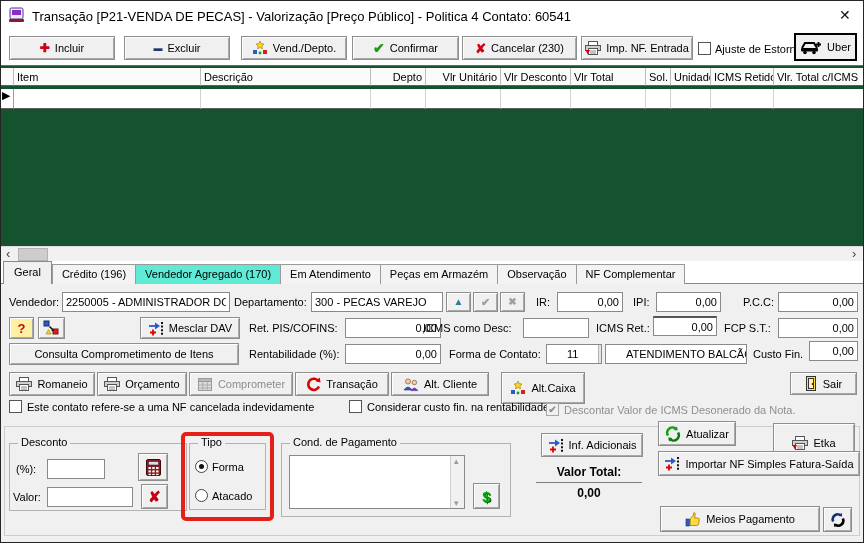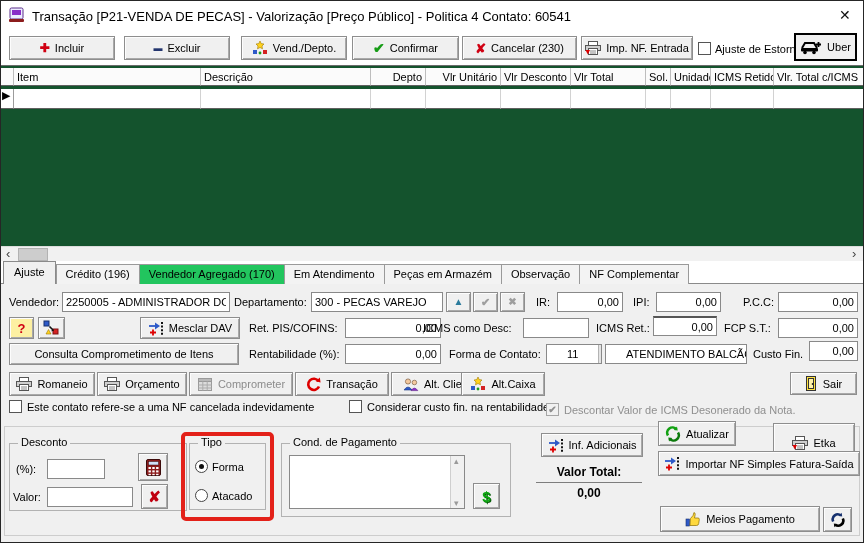--- a/index.html
+++ b/index.html
@@ -134,23 +134,23 @@
     </div>
   </div>
 
   <div style="position:absolute;left:0;top:245px;width:862px;height:15px;background:#f1f1f1;border-top:1px solid #dcdcdc">
     <span class="lbl" style="left:5px;top:-1px;font-size:13px;color:#444">‹</span>
     <div style="position:absolute;left:17px;top:1px;width:30px;height:13px;background:#cdcdcd;border:1px solid #b2b2b2"></div>
     <span class="lbl" style="left:851px;top:-1px;font-size:13px;color:#444">›</span>
   </div>
 
   <div style="position:absolute;left:2px;top:260px;height:23px;display:flex;align-items:flex-end;z-index:3">
-    <div style="height:23px;padding:4px 10px 0;border:1px solid #8a8a8a;border-bottom:none;background:#f0f0f0">Ajuste</div>
+    <div style="height:23px;padding:4px 10px 0;border:1px solid #8a8a8a;border-bottom:none;background:#f0f0f0">Geral</div>
     <div style="height:20px;padding:3px 9px 0;border:1px solid #9a9a9a;border-bottom:none;background:#f3f3f3">Crédito (196)</div>
-    <div style="height:20px;padding:3px 9px 0;border:1px solid #9a9a9a;border-bottom:none;border-left:none;background:#22c55e">Vendedor Agregado (170)</div>
+    <div style="height:20px;padding:3px 9px 0;border:1px solid #9a9a9a;border-bottom:none;border-left:none;background:#5eead4">Vendedor Agregado (170)</div>
     <div style="height:20px;padding:3px 9px 0;border:1px solid #9a9a9a;border-bottom:none;border-left:none;background:#f3f3f3">Em Atendimento</div>
     <div style="height:20px;padding:3px 9px 0;border:1px solid #9a9a9a;border-bottom:none;border-left:none;background:#f3f3f3">Peças em Armazém</div>
     <div style="height:20px;padding:3px 9px 0;border:1px solid #9a9a9a;border-bottom:none;border-left:none;background:#f3f3f3">Observação</div>
     <div style="height:20px;padding:3px 9px 0;border:1px solid #9a9a9a;border-bottom:none;border-left:none;background:#f3f3f3">NF Complementar</div>
   </div>
 
   <div style="position:absolute;left:0;top:282px;width:862px;height:259px;background:#f0f0f0;border-top:1px solid #8a8a8a"></div>
 
   <span class="lbl" style="left:8px;top:295px">Vendedor:</span>
   <input class="inp" style="left: 61px; top: 291px; width: 168px;" value="2250005 - ADMINISTRADOR DO S">
@@ -275,21 +275,21 @@
     <span>
       <svg class="svgi" width="16" height="15" viewBox="0 0 16 15">
           <circle cx="5" cy="4.5" r="2.6" fill="#f3c99f" stroke="#6b4a2d" stroke-width=".6"></circle>
           <path d="M1 13 q4 -6 8 0 z" fill="#2d59c8" stroke="#1d3a85" stroke-width=".6"></path>
           <circle cx="11.4" cy="5.5" r="2.3" fill="#f3c99f" stroke="#6b4a2d" stroke-width=".6"></circle>
           <path d="M8 13.6 q3.4 -5 6.8 0 z" fill="#8a2dc8" stroke="#5d1d85" stroke-width=".6"></path>
         </svg>
     </span>
     <span>Alt. Cliente</span>
   </div>
-  <div class="btn" style="left:460px;top:371px;width:84px;height:24px">
+  <div class="btn" style="left:500px;top:371px;width:84px;height:32px">
     <span>
       <svg class="svgi" width="16" height="16" viewBox="0 0 16 16">
           <path d="M8 1 l1.2 2.6 2.8 .4 -2 2 .5 2.8 -2.5 -1.3 -2.5 1.3 .5 -2.8 -2 -2 2.8 -.4 z" fill="#ffd21e" stroke="#a07800" stroke-width=".6"></path>
           <rect x="1" y="10" width="4" height="4" fill="#2d59c8"></rect>
           <rect x="11" y="10" width="4" height="4" fill="#d42222"></rect>
           <circle cx="8" cy="13" r="1.4" fill="#1a9c1a"></circle>
         </svg>
     </span>
     <span>Alt.Caixa</span>
   </div>

